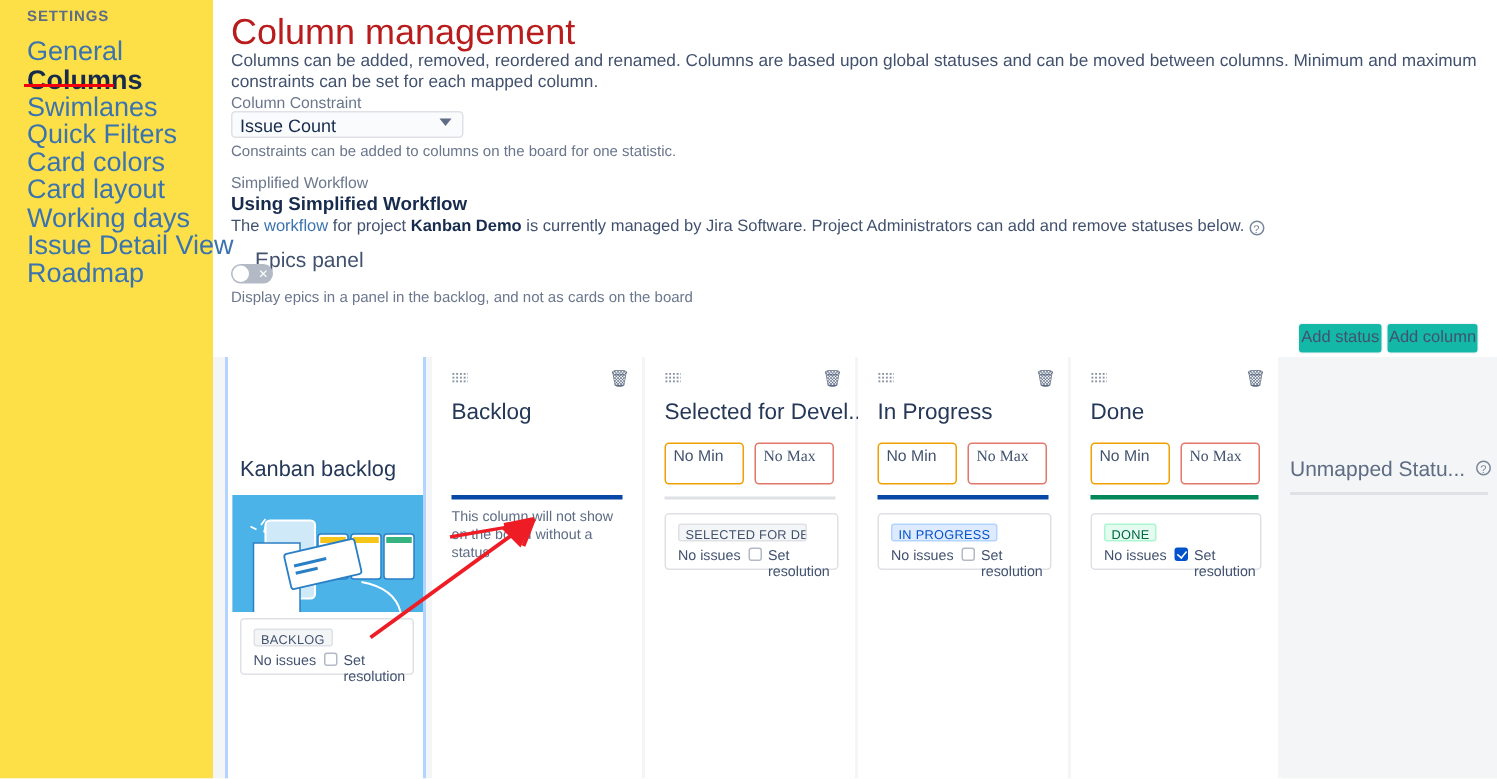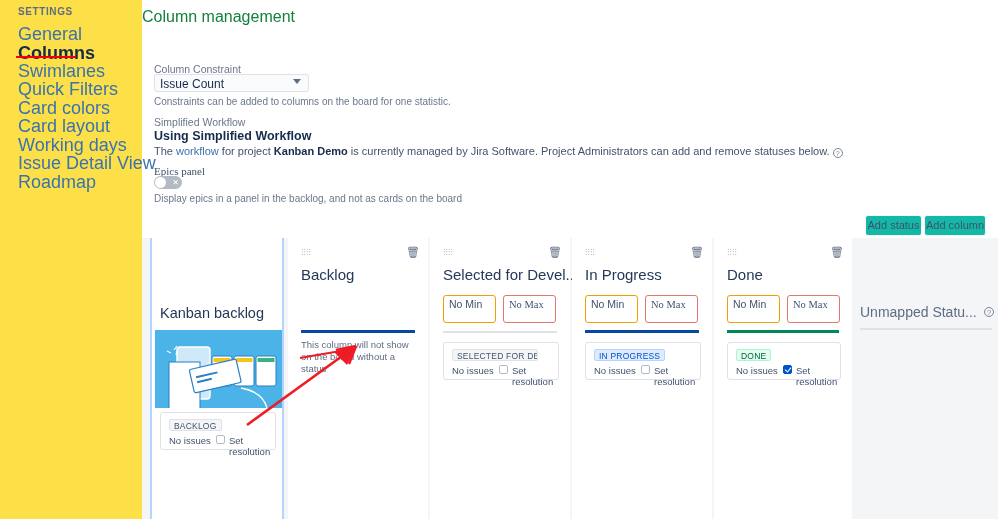--- a/index.html
+++ b/index.html
@@ -12,21 +12,21 @@
   }
   
   #sidebar{position:absolute;left:0;top:0;width:142px;height:519px;background:#fde047;}
   .side-head{position:absolute;left:18px;top:6px;font-size:10px;font-weight:bold;
     letter-spacing:.6px;color:#5e6c84;}
   .side-item{position:absolute;left:18px;font-size:18px;color:#3b73af;white-space:nowrap;text-align:center;}
   .side-item.active{color:#172b4d;font-weight:bold;}
   .side-underline{position:absolute;left:16px;height:2px;background:#f3000b;}
   
   #main{position:absolute;left:142px;top:0;width:856px;height:519px;}
-  #page-title{position:absolute;left:0;top:8px;font-size:16px;color:#15803d;font-weight:normal;}
+  #page-title{position:absolute;left:12px;top:8px;font-size:24px;color:#b91c1c;font-weight:normal;}
   #page-desc{position:absolute;left:12px;top:34px;width:840px;font-size:11.5px;color:#42526e;line-height:14px;}
   .field-label{position:absolute;font-size:10.5px;color:#6b778c;}
   #constraint-label{left:12px;top:63px;}
   #constraint-select{
     position:absolute;left:12px;top:74px;width:155px;height:18px;
     background:#fafbfc;border:1px solid #dfe1e6;border-radius:3px;
     font-size:12px;color:#172b4d;padding:0 18px 0 5px;line-height:18px;
     box-sizing:border-box;
   }
   #constraint-caret{position:absolute;left:151px;top:79px;width:0;height:0;
@@ -34,21 +34,21 @@
     border-top:5px solid #5e6c84;}
   #constraint-help{position:absolute;left:12px;top:96px;font-size:10px;color:#6b778c;}
   #wf-label{position:absolute;left:12px;top:116px;font-size:10.5px;color:#6b778c;}
   #wf-title{position:absolute;left:12px;top:129px;font-size:12.5px;font-weight:bold;color:#172b4d;}
   #wf-desc{position:absolute;left:12px;top:145px;font-size:11px;color:#42526e;white-space:nowrap;}
   #wf-desc .lnk{color:#3b73af;}
   #wf-desc .bld{font-weight:bold;color:#172b4d;}
   .qmark{display:inline-block;width:10px;height:10px;border:1px solid #7a869a;border-radius:50%;
     font-size:7.5px;line-height:10px;text-align:center;color:#7a869a;vertical-align:-1px;
     margin-left:3px;box-sizing:border-box;}
-  #epics-label{position:absolute;left:12px;top:165px;font-size:11px;color:#42526e;font-family:Liberation Serif, serif;}
+  #epics-label{position:absolute;left:28px;top:165px;font-size:14px;color:#42526e;}
   #epics-toggle{position:absolute;left:12px;top:176px;width:28px;height:13px;
     background:#b3bac5;border-radius:7px;}
   #epics-knob{position:absolute;left:1px;top:1px;width:11px;height:11px;background:#fff;border-radius:50%;}
   #epics-x{position:absolute;left:16px;top:0px;width:11px;height:13px;line-height:13px;
     color:#fff;font-size:8px;text-align:center;}
   #epics-help{position:absolute;left:12px;top:193px;font-size:10px;color:#6b778c;}
   .btn{position:absolute;top:215px;height:19px;background:#14b8a6;border:1px solid #f4f5f7;
     border-radius:3px;font-size:11px;color:#42526e;line-height:19px;text-align:center;}
   #btn-add-status{left:723px;width:55px;}
   #btn-add-column{left:782px;width:60px;}
@@ -110,20 +110,21 @@
   <div class="side-item" style="top:98px">Card colors</div>
   <div class="side-item" style="top:116px">Card layout</div>
   <div class="side-item" style="top:135px">Working days</div>
   <div class="side-item" style="top:153px">Issue Detail View</div>
   <div class="side-item" style="top:172px">Roadmap</div>
 </div>
 
 <div id="main">
 
   <div id="page-title">Column management</div>
+  <div id="page-desc">Columns can be added, removed, reordered and renamed. Columns are based upon global statuses and can be moved between columns. Minimum and maximum constraints can be set for each mapped column.</div>
 
   <div class="field-label" id="constraint-label">Column Constraint</div>
   <div id="constraint-select">Issue Count</div>
   <div id="constraint-caret"></div>
   <div id="constraint-help">Constraints can be added to columns on the board for one statistic.</div>
 
   <div id="wf-label">Simplified Workflow</div>
   <div id="wf-title">Using Simplified Workflow</div>
   <div id="wf-desc"><span>The </span><span class="lnk">workflow</span><span> for project </span><span class="bld">Kanban Demo</span><span> is currently managed by Jira Software. Project Administrators can add and remove statuses below.</span><span class="qmark">?</span></div>
 

